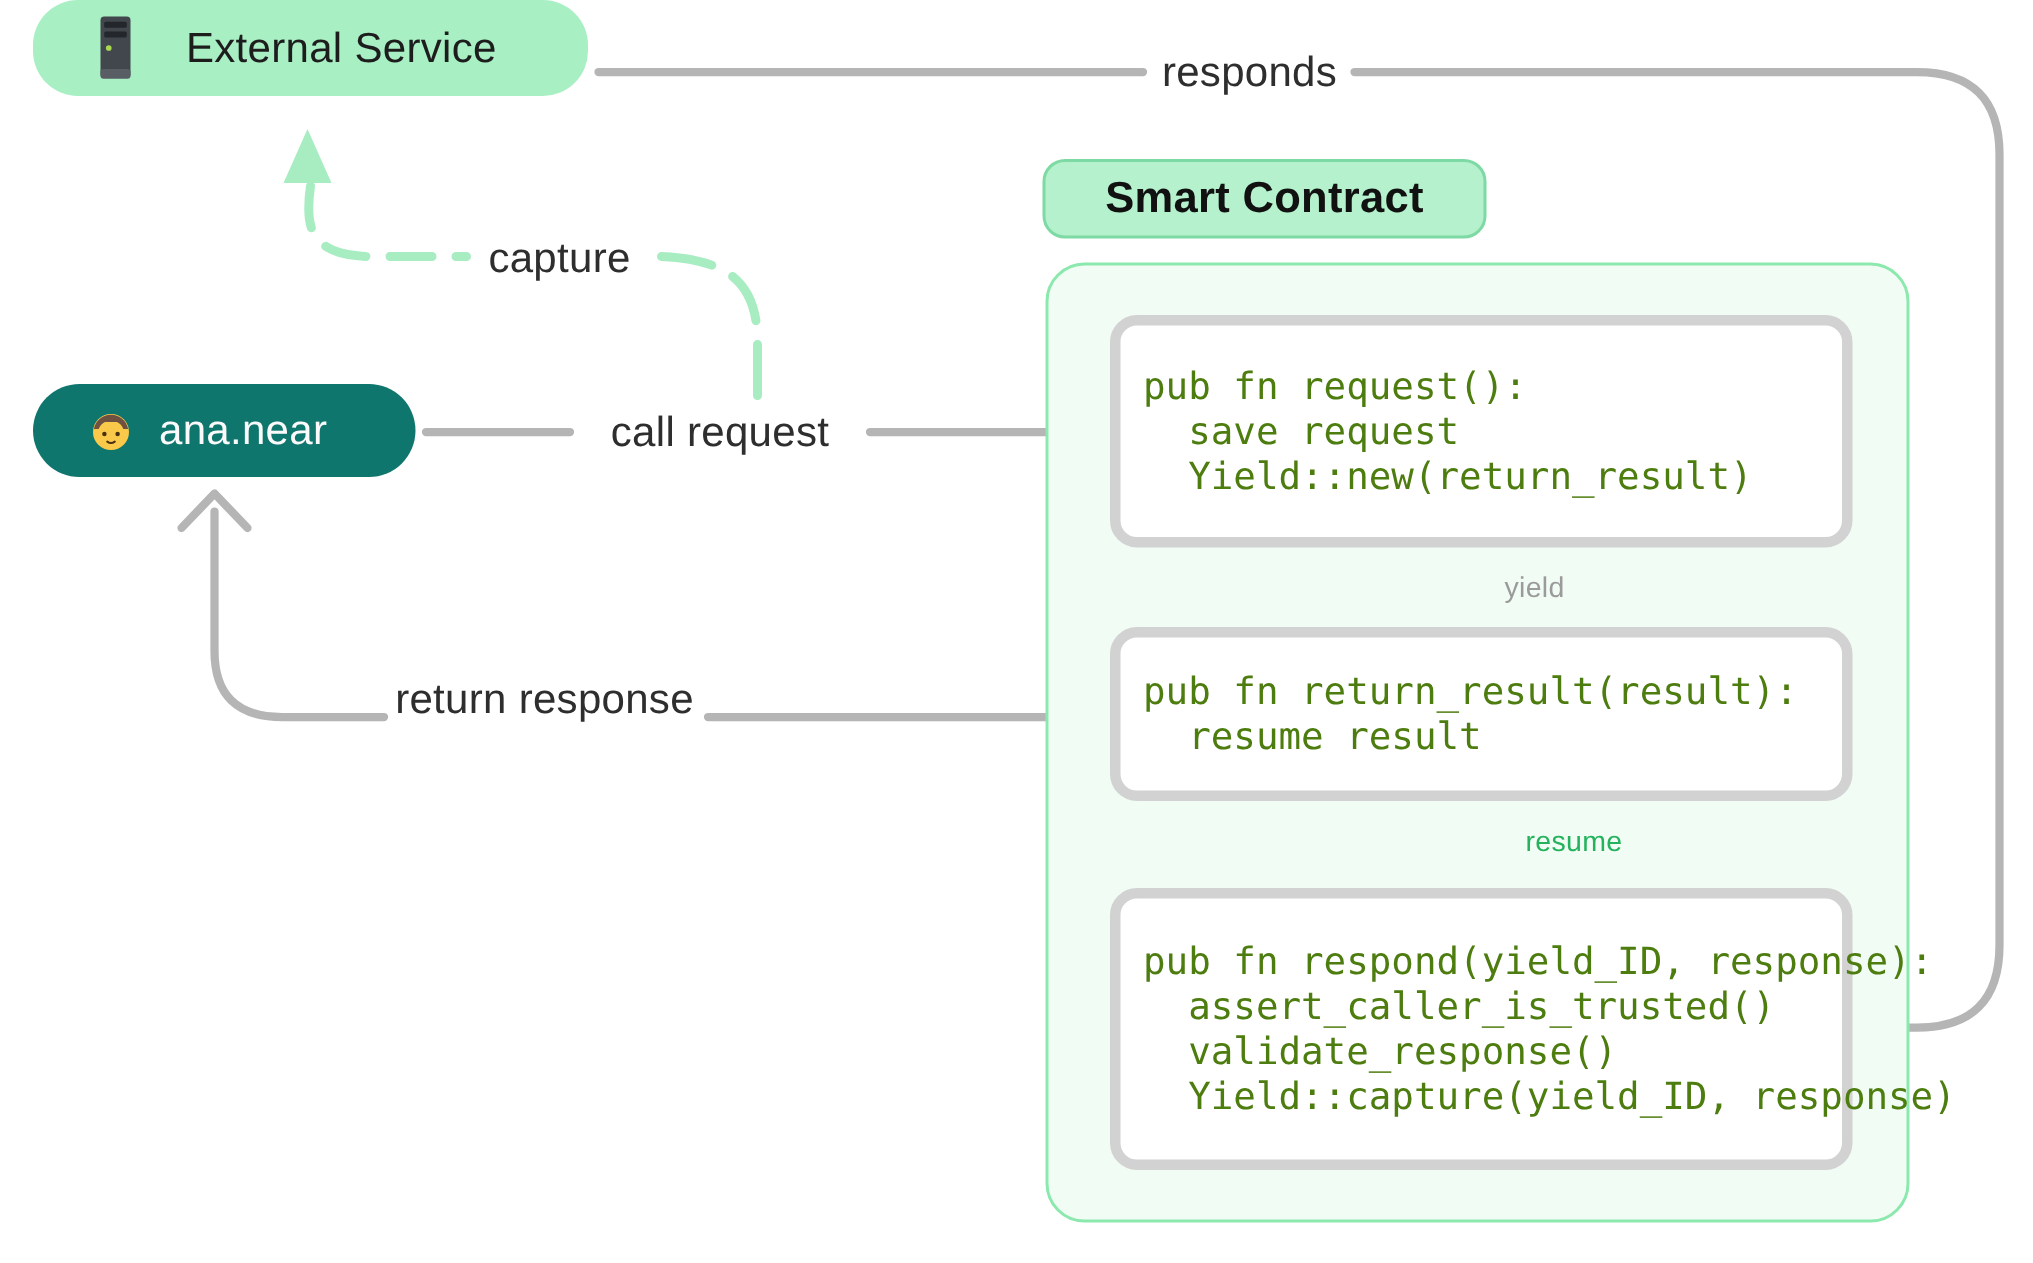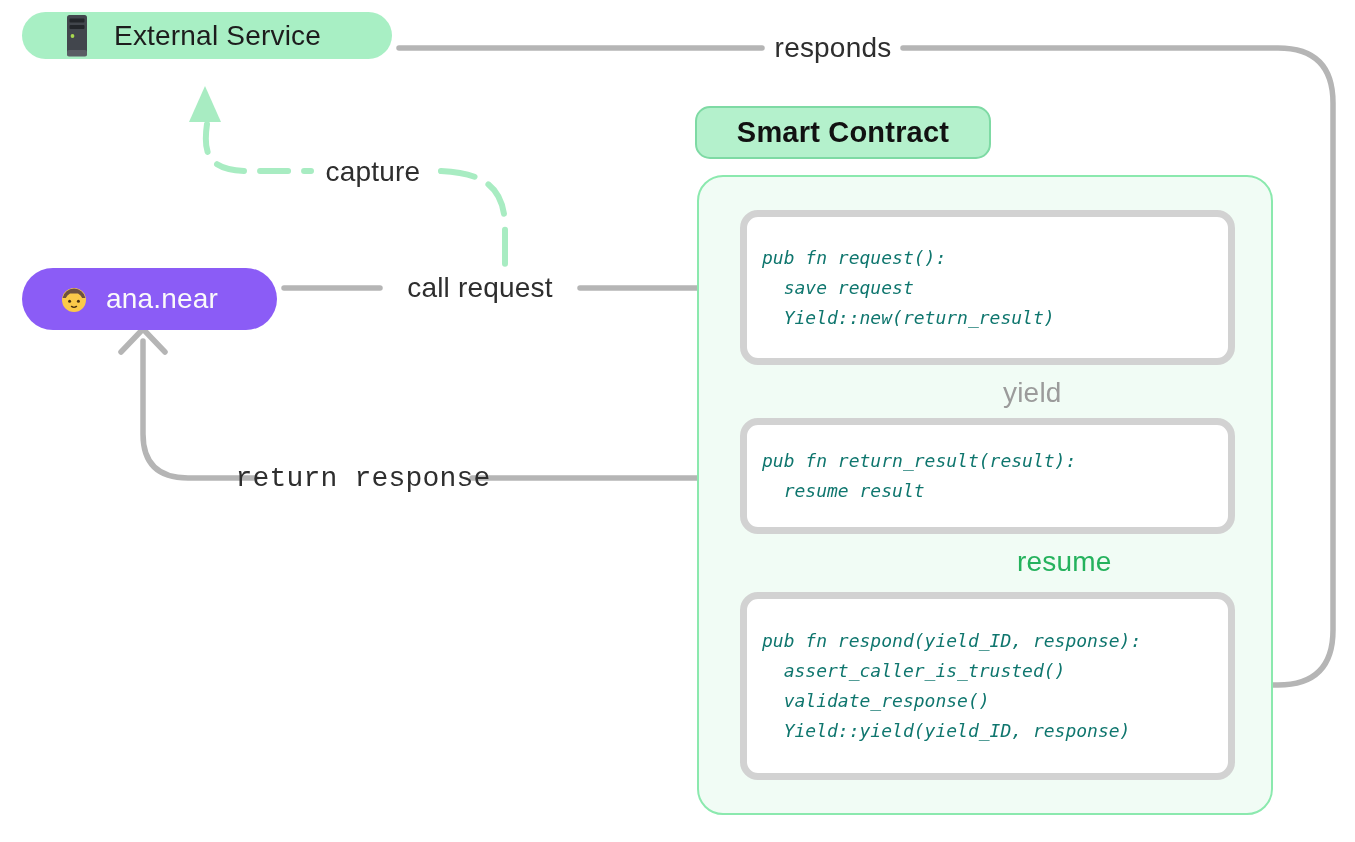--- a/index.html
+++ b/index.html
@@ -8,28 +8,28 @@
     width:1355px;height:842px;
     background:#ffffff;
     font-family:"Liberation Sans", sans-serif;
     overflow:hidden;
   }
   .arrows{position:absolute;inset:0;width:1355px;height:842px;}
 
   
   .pill{position:absolute;display:flex;align-items:center;box-sizing:border-box;}
   .pill-external{
-    left:22px;top:12px;width:370px;height:47px;
+    left:22px;top:0;width:370px;height:64px;
     background:#a8efc4;border-radius:30px;
-    padding-left:44px;gap:26px;
+    padding-left:44px;gap:36px;
   }
   .pill-external .label{font-size:28px;font-weight:500;color:#1d1d1d;letter-spacing:.2px;}
   .pill-user{
-    left:22px;top:268px;width:255px;height:62px;
-    background:#8b5cf6;border-radius:31px;
+    left:22px;top:256px;width:255px;height:62px;
+    background:#0f766e;border-radius:31px;
     padding-left:36px;gap:16px;
   }
   .pill-user .label{font-size:28px;font-weight:500;color:#fafafa;letter-spacing:.2px;}
   .pill-contract{
     left:695px;top:106px;width:296px;height:53px;
     background:#b4f1cc;border:2px solid #7edaa4;border-radius:15px;
     justify-content:center;
   }
   .pill-contract .label{font-size:29px;font-weight:600;color:#111;letter-spacing:.2px;}
 
@@ -42,38 +42,37 @@
 
   
   .code-box{
     position:absolute;box-sizing:border-box;
     background:#ffffff;border:7px solid #d2d2d2;border-radius:18px;
     display:flex;flex-direction:column;justify-content:center;
     padding-left:15px;
   }
   .code-box .code-line{
     font-family:"DejaVu Sans Mono", monospace;
-    font-size:18px;line-height:30px;color:#0f766e;
+    font-size:25px;line-height:30px;color:#4d7c0f;
     white-space:pre;
-    font-style:italic;
   }
   .box-request      {left:740px;top:210px;width:495px;height:155px;}
   .box-return-result{left:740px;top:418px;width:495px;height:116px;}
   .box-respond      {left:740px;top:592px;width:495px;height:188px;}
 
   
   .edge-label{
     position:absolute;transform:translate(-50%,-50%);
     font-size:28px;color:#2e2e2e;white-space:nowrap;letter-spacing:.2px;
   }
   .lbl-responds       {left:833px;top:48px;text-align:right;}
   .lbl-capture        {left:373px;top:172px;}
   .lbl-call-request   {left:480px;top:288px;}
-  .lbl-return-response{left:363px;top:478px;font-family:Liberation Mono, monospace;}
-  .edge-label.small{font-size:28px;transform:translate(0,-50%);}
+  .lbl-return-response{left:363px;top:466px;}
+  .edge-label.small{font-size:19px;transform:translate(0,-50%);}
   .lbl-yield {left:1003px;top:393px;color:#9b9b9b;}
   .lbl-resume{left:1017px;top:562px;color:#25b25d;font-weight:500;}
 </style>
 </head>
 <body>
 
 <div class="stage">
 
   <svg class="arrows" viewBox="0 0 1355 842" xmlns="http://www.w3.org/2000/svg">
 
@@ -136,21 +135,21 @@
 
   <div class="code-box box-return-result">
     <span class="code-line">pub fn return_result(result):</span>
     <span class="code-line">  resume result</span>
   </div>
 
   <div class="code-box box-respond">
     <span class="code-line">pub fn respond(yield_ID, response):</span>
     <span class="code-line">  assert_caller_is_trusted()</span>
     <span class="code-line">  validate_response()</span>
-    <span class="code-line">  Yield::yield(yield_ID, response)</span>
+    <span class="code-line">  Yield::capture(yield_ID, response)</span>
   </div>
 
   <span class="edge-label lbl-responds">responds</span>
   <span class="edge-label lbl-capture">capture</span>
   <span class="edge-label lbl-call-request">call request</span>
   <span class="edge-label lbl-return-response">return response</span>
   <span class="edge-label small lbl-yield">yield</span>
   <span class="edge-label small lbl-resume">resume</span>
 
 </div>

